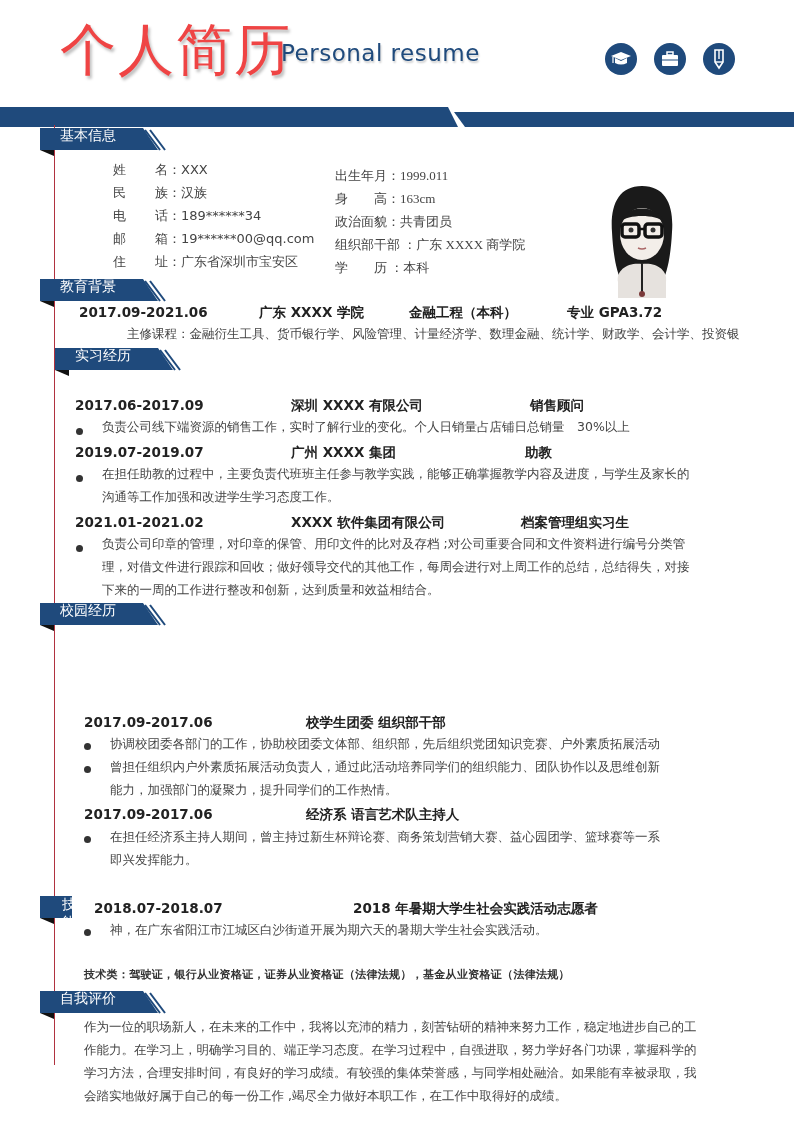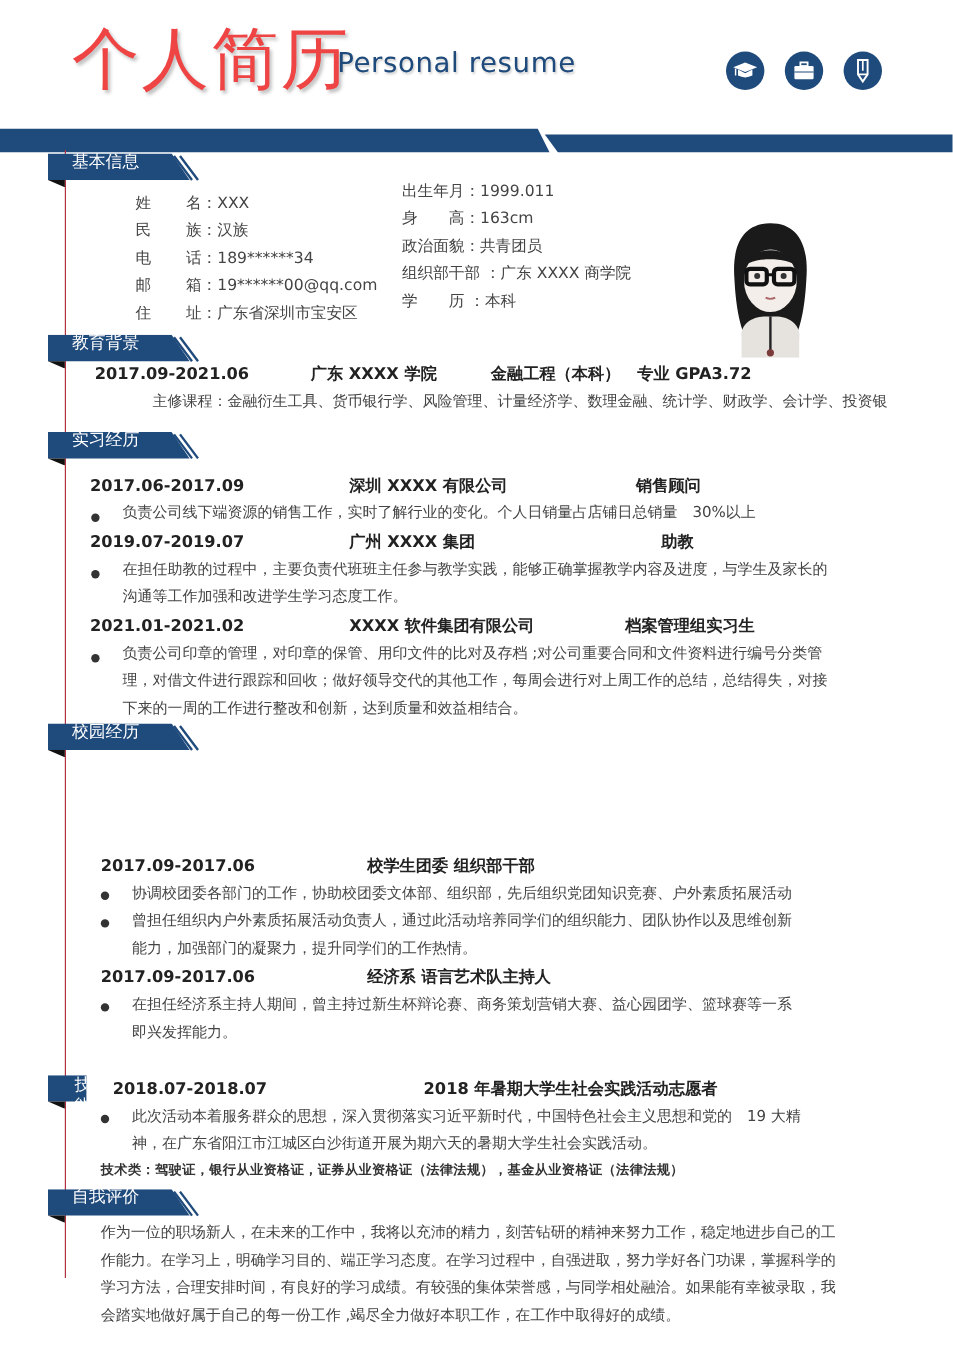--- a/index.html
+++ b/index.html
@@ -80,21 +80,21 @@
 </div>
 
 <div class="info" style="left:81px; top:158px;margin-left:32px;">
   <div class="row"><span class="k1">姓</span><span style="display:inline-block;width:20px"></span><span class="k2">名</span><span>：XXX</span></div>
   <div class="row"><span class="k1">民</span><span style="display:inline-block;width:20px"></span><span class="k2">族</span><span>：汉族</span></div>
   <div class="row"><span class="k1">电</span><span style="display:inline-block;width:20px"></span><span class="k2">话</span><span>：189******34</span></div>
   <div class="row"><span class="k1">邮</span><span style="display:inline-block;width:20px"></span><span class="k2">箱</span><span>：19******00@qq.com</span></div>
   <div class="row"><span class="k1">住</span><span style="display:inline-block;width:20px"></span><span class="k2">址</span><span>：广东省深圳市宝安区</span></div>
 </div>
 
-<div class="info" style="left:335px; top:148px;">
+<div class="info" style="left:335px; top:164px;font-family:Liberation Serif, serif;">
   <div class="row"><span>出生年月</span><span>：1999.011</span></div>
   <div class="row"><span>身　　高</span><span>：163cm</span></div>
   <div class="row"><span>政治面貌</span><span>：共青团员</span></div>
   <div class="row"><span>组织部干部</span><span> ：广东 XXXX 商学院</span></div>
   <div class="row"><span>学　　历</span><span> ：本科</span></div>
 </div>
 
 <svg class="avatar" viewBox="0 0 88 120">
   <path d="M44 4 C20 4 12 24 14 50 C15 70 18 90 24 100 L64 100 C70 90 73 70 74 50 C76 24 68 4 44 4 Z" fill="#1a1a1a"></path>
   <ellipse cx="44" cy="52" rx="22" ry="26" fill="#f3eee9"></ellipse>
@@ -117,27 +117,27 @@
       <line x1="110" y1="2" x2="125" y2="22" stroke="#1f4a7c" stroke-width="2"></line>
       <polygon points="0,22 14,22 14,28" fill="#111"></polygon>
     </svg>
   <div class="label">教育背景</div>
 </div>
 
 <div class="entry-head" style="left:79px; top:302px; width:660px;">
   <span style="left:0;">2017.09-2021.06</span>
   <span style="left:180px;">广东 XXXX 学院</span>
   <span style="left:330px;">金融工程（本科）</span>
-  <span style="left:452px;text-align:right;">专业 GPA3.72</span>
+  <span style="left:488px;text-align:right;">专业 GPA3.72</span>
 </div>
 <div class="para" style="left:79px; top:322px; width:660px;margin-left:48px;">
   <div>主修课程：金融衍生工具、货币银行学、风险管理、计量经济学、数理金融、统计学、财政学、会计学、投资银</div>
 </div>
 
-<div class="sec-head" style="top:360px;">
+<div class="sec-head" style="top:348px;margin-left:15px;">
   <svg width="135" height="28" viewBox="0 0 135 28">
       <polygon points="0,0 103,0 118,22 0,22" fill="#1f4a7c"></polygon>
       <line x1="105" y1="2" x2="120" y2="22" stroke="#1f4a7c" stroke-width="2"></line>
       <line x1="110" y1="2" x2="125" y2="22" stroke="#1f4a7c" stroke-width="2"></line>
       <polygon points="0,22 14,22 14,28" fill="#111"></polygon>
     </svg>
   <div class="label">实习经历</div>
 </div>
 
 <div class="entry-head" style="left:75px; top:395px; width:660px;">
@@ -146,21 +146,21 @@
   <span style="left:455px;">销售顾问</span>
 </div>
 <div class="bullet" style="left:76px; top:428px;"></div>
 <div class="para" style="left:102px; top:415px; width:630px;">
   <div>负责公司线下端资源的销售工作，实时了解行业的变化。个人日销量占店铺日总销量　30%以上</div>
 </div>
 
 <div class="entry-head" style="left:75px; top:442px; width:660px;">
   <span style="left:0;">2019.07-2019.07</span>
   <span style="left:216px;">广州 XXXX 集团</span>
-  <span style="left:476px;">助教</span>
+  <span style="left:450px;">助教</span>
 </div>
 <div class="bullet" style="left:76px; top:475px;"></div>
 <div class="para" style="left:102px; top:462px; width:630px;">
   <div>在担任助教的过程中，主要负责代班班主任参与教学实践，能够正确掌握教学内容及进度，与学生及家长的</div>
   <div>沟通等工作加强和改进学生学习态度工作。</div>
 </div>
 
 <div class="entry-head" style="left:75px; top:512px; width:660px;">
   <span style="left:0;">2021.01-2021.02</span>
   <span style="left:216px;">XXXX 软件集团有限公司</span>
@@ -214,21 +214,20 @@
     </svg>
   <div class="label" style="left:22px; top:-1px; width:10px; overflow:hidden;">技能证书</div>
 </div>
 
 <div class="entry-head" style="left:84px; top:898px; width:650px; background:#fff; height:20px;">
   <span style="left:10px;">2018.07-2018.07</span>
   <span style="left:222px;margin-left:47px;">2018 年暑期大学生社会实践活动志愿者</span>
 </div>
 <div class="bullet" style="left:84px; top:929px;"></div>
 <div class="para" style="left:110px; top:918px; width:620px;">
-  <div>此次活动本着服务群众的思想，深入贯彻落实习近平新时代，中国特色社会主义思想和党的　19 大精</div>
   <div>神，在广东省阳江市江城区白沙街道开展为期六天的暑期大学生社会实践活动。</div>
 </div>
 
 <div class="skills">技术类：驾驶证，银行从业资格证，证券从业资格证（法律法规），基金从业资格证（法律法规）</div>
 
 <div class="sec-head" style="top:991px;">
   <svg width="135" height="28" viewBox="0 0 135 28">
       <polygon points="0,0 103,0 118,22 0,22" fill="#1f4a7c"></polygon>
       <line x1="105" y1="2" x2="120" y2="22" stroke="#1f4a7c" stroke-width="2"></line>
       <line x1="110" y1="2" x2="125" y2="22" stroke="#1f4a7c" stroke-width="2"></line>

